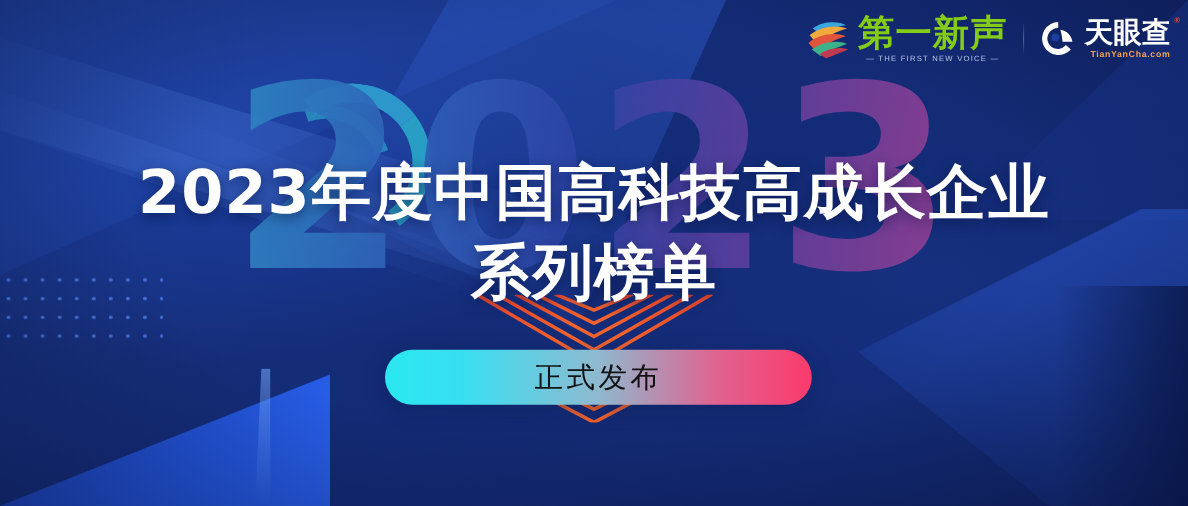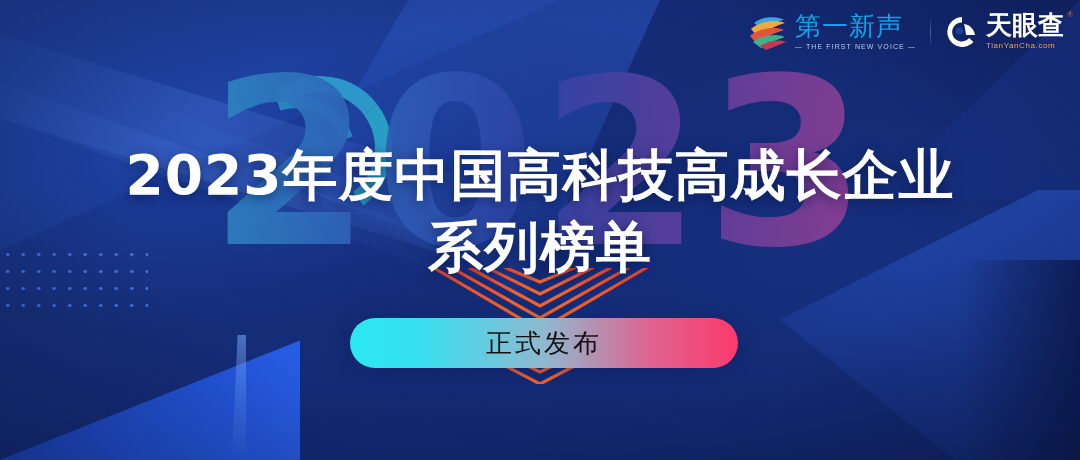--- a/index.html
+++ b/index.html
@@ -186,24 +186,24 @@
     align-items: center;
     gap: 14px;
   }
   .logo-block { display: flex; align-items: center; gap: 7px; }
   .logo-divider {
     width: 1px; height: 30px;
     background: linear-gradient(180deg, rgba(255,255,255,0), rgba(255,255,255,.28), rgba(255,255,255,0));
   }
   .logo-text-wrap { display: flex; flex-direction: column; line-height: 1; }
   .logo-cn {
-    color: #0ea5e9;
+    color: #84cc16;
     font-family: "DejaVu Sans", "Liberation Sans", sans-serif;
-    font-size: 26px;
-    font-weight: 400;
+    font-size: 33px;
+    font-weight: 700;
     letter-spacing: 1px;
   }
   .logo-tag {
     color: #b9c8e8;
     font-size: 7px;
     letter-spacing: 1.1px;
     margin-top: 4px;
     text-align: center;
     white-space: nowrap;
   }
@@ -218,24 +218,24 @@
   .logo-tm {
     position: absolute;
     right: -9px; top: -2px;
     font-size: 8px;
     color: #e8512f;
     font-weight: 700;
   }
   .logo-tag2 {
     color: #f0a24f;
     font-size: 8px;
-    font-weight: 400;
+    font-weight: 700;
     letter-spacing: .6px;
     margin-top: 3px;
-    text-align: left;
+    text-align: right;
     white-space: nowrap;
   }
 </style>
 </head>
 <body>
 
 <div id="banner">
 
   <div class="bg-base"></div>
   <div class="poly poly-tl"></div>

